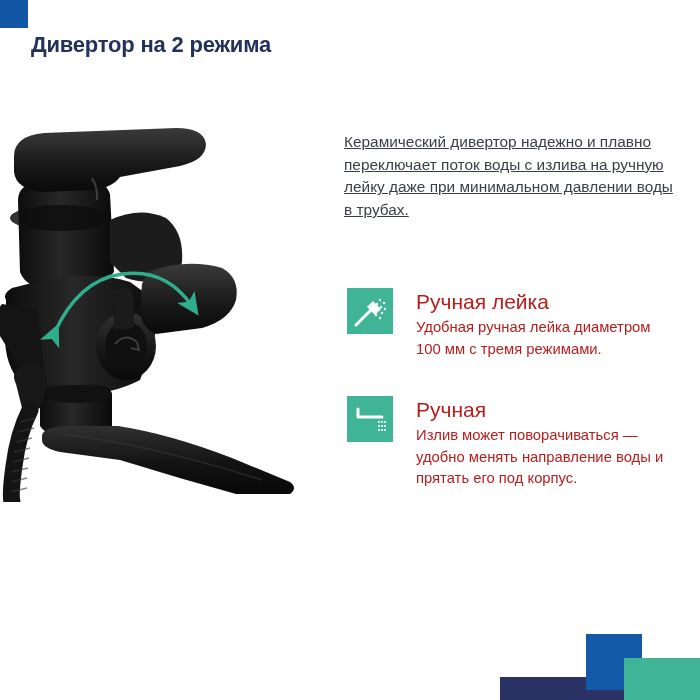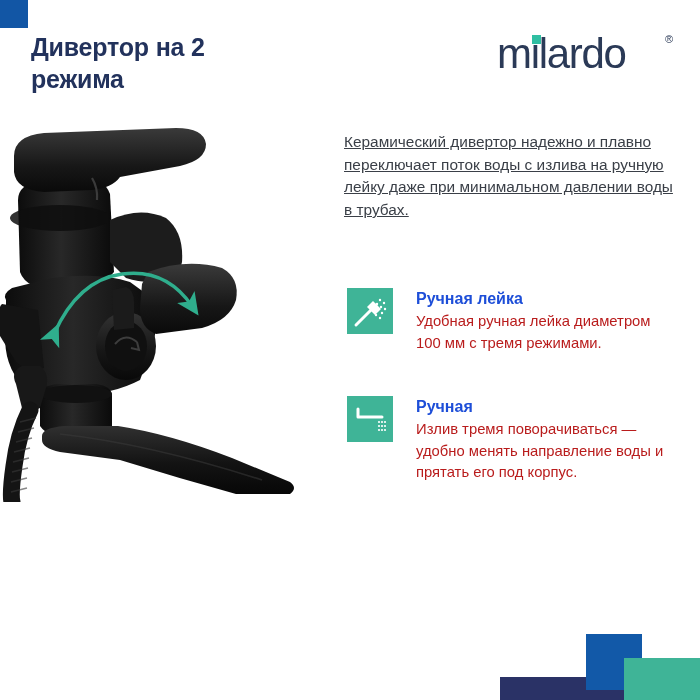--- a/index.html
+++ b/index.html
@@ -21,21 +21,21 @@
     left:0; top:0;
     width:28px; height:28px;
     background:#1256a5;
   }
 
   
   .page-title {
     position:absolute;
     left:31px; top:31px;
     width:260px;
-    font-size:25px;
+    font-size:22px;
     line-height:1.28;
     font-weight:bold;
     color:#22325c;
     letter-spacing:-0.2px;
   }
 
   
   .logo {
     position:absolute;
     left:497px; top:33px;
@@ -100,23 +100,23 @@
     flex:0 0 auto;
     width:46px; height:46px;
     background:#3fb497;
     margin-right:23px;
     position:relative;
   }
   .feature-icon svg { display:block; }
 
   .feature-body { flex:1 1 auto; padding-top:1px; }
   .feature-heading {
-    font-size:16px;
-    font-weight:bold;
-    color:#1d4ed8;
+    font-size:21px;
+    font-weight:normal;
+    color:#b91c1c;
     line-height:1.25;
     margin-bottom:2px;
   }
   .feature-text {
     font-size:14.8px;
     line-height:1.46;
     color:#b91c1c;
   }
 
   
@@ -127,25 +127,20 @@
 </style>
 </head>
 <body>
 
 <div class="page">
 
   <div class="corner-accent"></div>
 
   <h1 class="page-title">Дивертор на 2 режима</h1>
 
-  <div class="logo">
-    <div class="logo-word">milardo</div>
-    <span class="logo-idot"></span>
-    <span class="logo-reg">®</span>
-  </div>
 
   <div class="photo">
     <svg width="300" height="380" viewBox="0 0 300 380" xmlns="http://www.w3.org/2000/svg" aria-hidden="true">
       <defs>
         <linearGradient id="gBody" x1="0" y1="0" x2="1" y2="0">
           <stop offset="0%" stop-color="#0c0c0c"></stop>
           <stop offset="45%" stop-color="#282828"></stop>
           <stop offset="100%" stop-color="#0a0a0a"></stop>
         </linearGradient>
         <linearGradient id="gLever" x1="0" y1="0" x2="0" y2="1">
@@ -250,21 +245,21 @@
             <circle cx="35" cy="30" r="1.1"></circle>
             <circle cx="38" cy="30" r="1.1"></circle>
           <circle cx="32" cy="34" r="1.1"></circle>
             <circle cx="35" cy="34" r="1.1"></circle>
             <circle cx="38" cy="34" r="1.1"></circle>
         </g>
       </svg>
     </div>
     <div class="feature-body">
       <div class="feature-heading">Ручная</div>
-      <div class="feature-text">Излив тремя поворачиваться — удобно менять направление воды и прятать его под корпус.</div>
+      <div class="feature-text">Излив может поворачиваться — удобно менять направление воды и прятать его под корпус.</div>
     </div>
   </div>
 
   <div class="deco deco-navy"></div>
   <div class="deco deco-blue"></div>
   <div class="deco deco-teal"></div>
 
 </div>
 
 </body></html>

